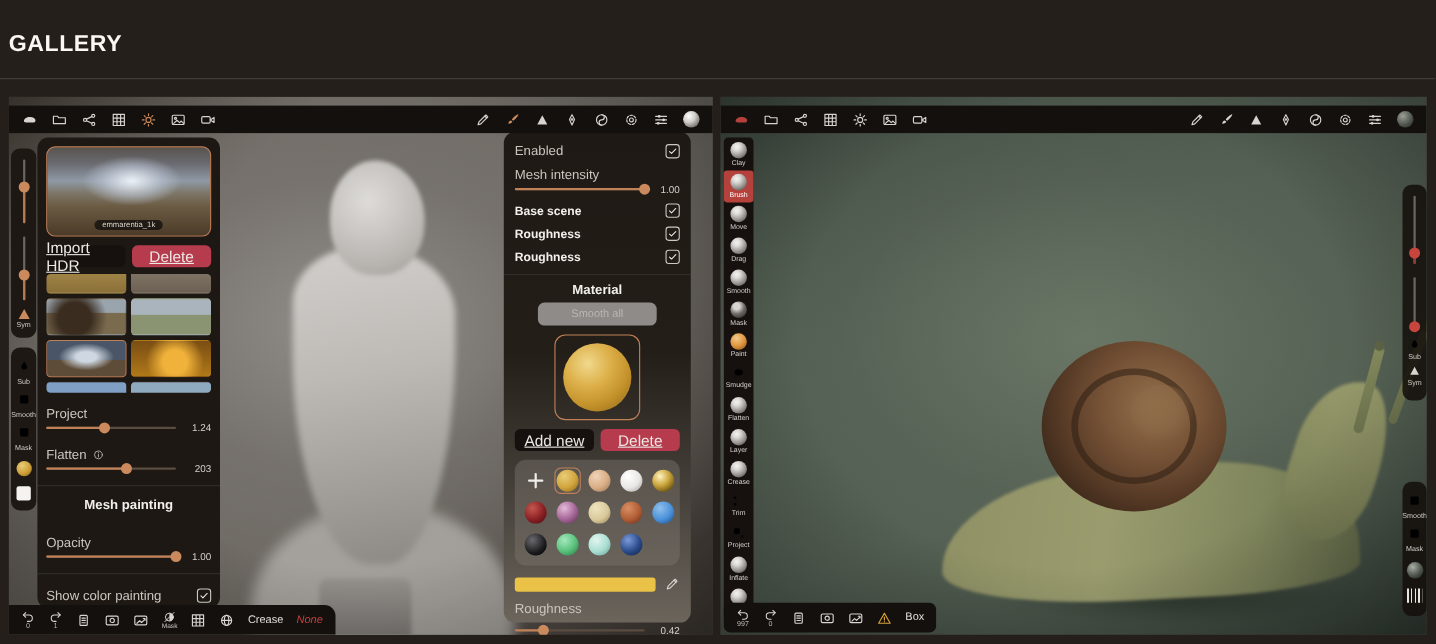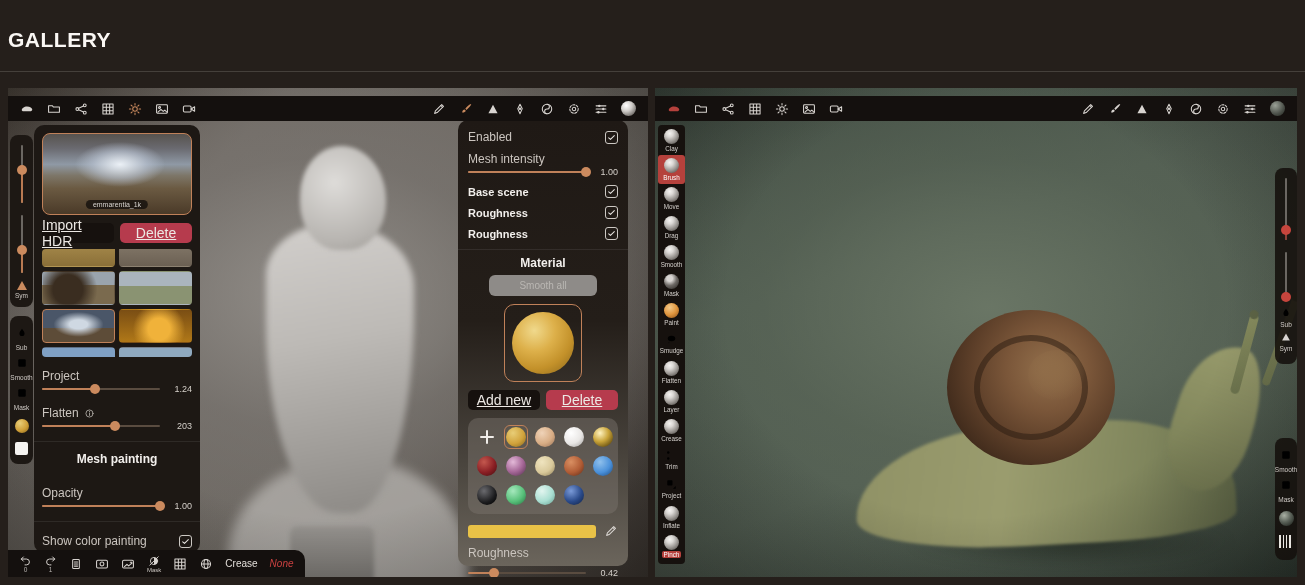--- a/index.html
+++ b/index.html
@@ -787,14 +787,41 @@
         </svg>
       <span class="tiny-lab">Smooth</span>
       <svg class="strip-ic">
           <use href="#i-sqfold"></use>
         </svg>
       <span class="tiny-lab">Mask</span>
       <span class="dark-sphere"></span>
       <span class="stripes"></span>
     </div>
 
+    <div class="bottombar bb-right">
+      <div class="bb-item">
+        <svg class="ic" style="width:13px;height:13px">
+            <use href="#i-undo"></use>
+          </svg>
+        <span class="bb-count">997</span>
+      </div>
+      <div class="bb-item">
+        <svg class="ic" style="width:13px;height:13px">
+            <use href="#i-redo"></use>
+          </svg>
+        <span class="bb-count">0</span>
+      </div>
+      <svg class="ic">
+          <use href="#i-doc"></use>
+        </svg>
+      <svg class="ic">
+          <use href="#i-cam"></use>
+        </svg>
+      <svg class="ic">
+          <use href="#i-imgout"></use>
+        </svg>
+      <svg class="ic ic-warn">
+          <use href="#i-warn"></use>
+        </svg>
+      <span class="bb-text">Box</span>
+    </div>
   </div>
 </div>
 
 </body></html>

